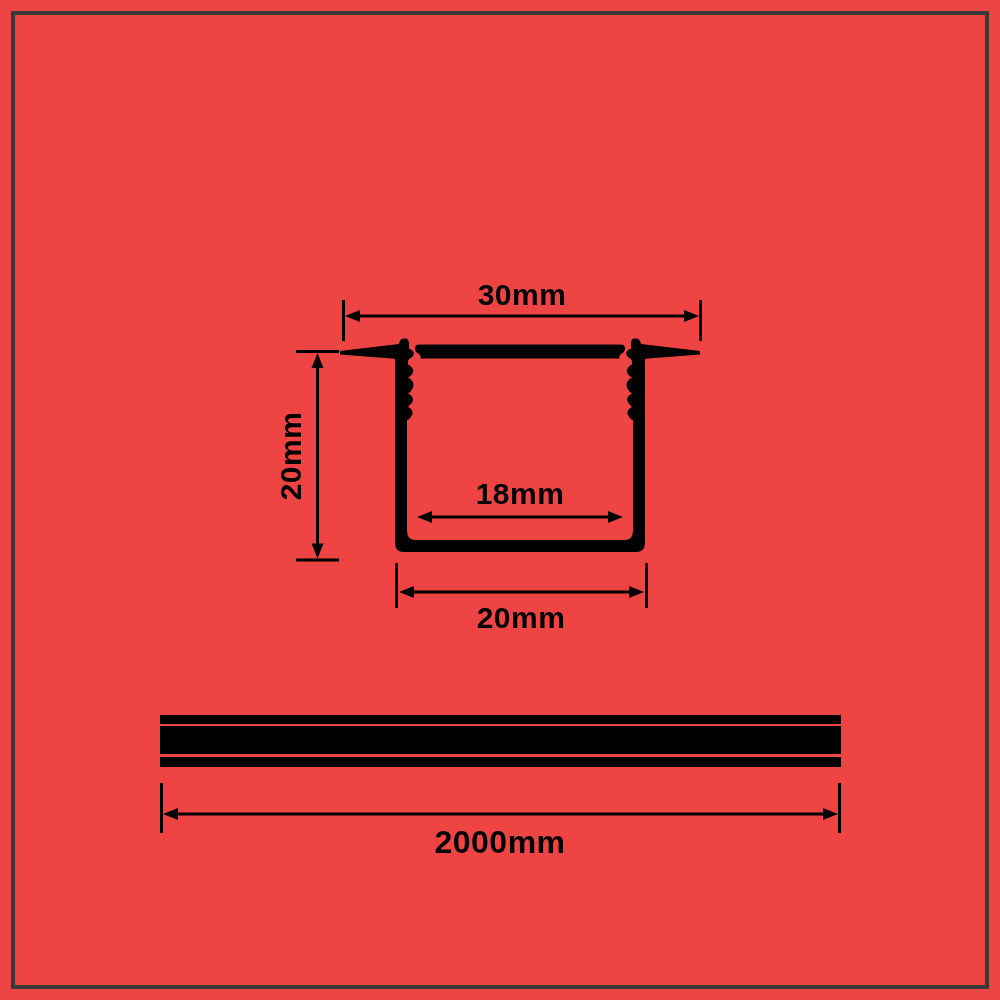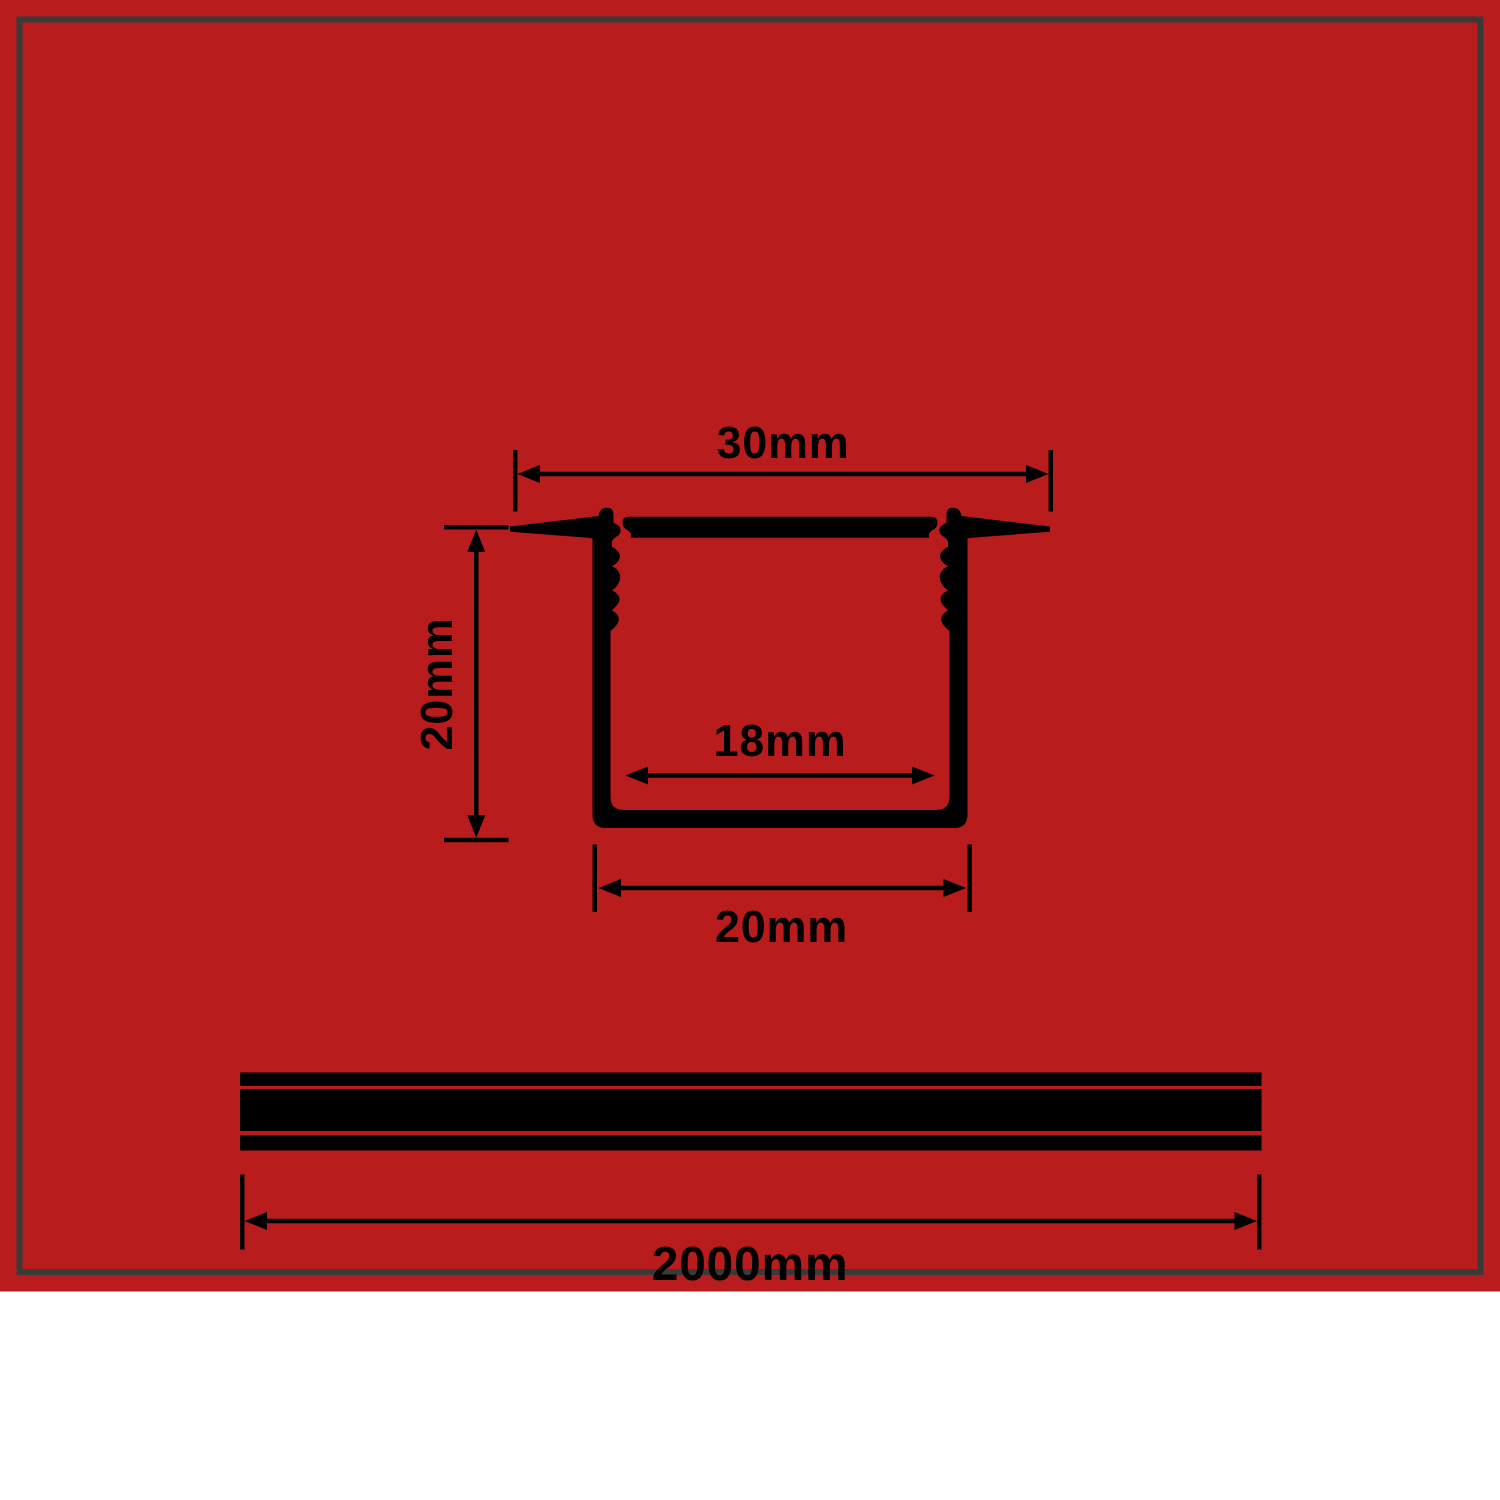--- a/index.html
+++ b/index.html
@@ -7,22 +7,22 @@
     padding: 0;
     width: 1000px;
     height: 1000px;
     background: #ffffff;
     overflow: hidden;
     font-family: "Liberation Sans", sans-serif;
   }
   .canvas {
     position: relative;
     width: 1000px;
-    height: 861px;
-    background: #b91c1c;
+    height: 1000px;
+    background: #ef4444;
   }
   .frame {
     position: absolute;
     inset: 11px;
     border: 4px solid #3a3a3a;
     box-sizing: border-box;
     pointer-events: none;
   }
   svg.drawing {
     position: absolute;

